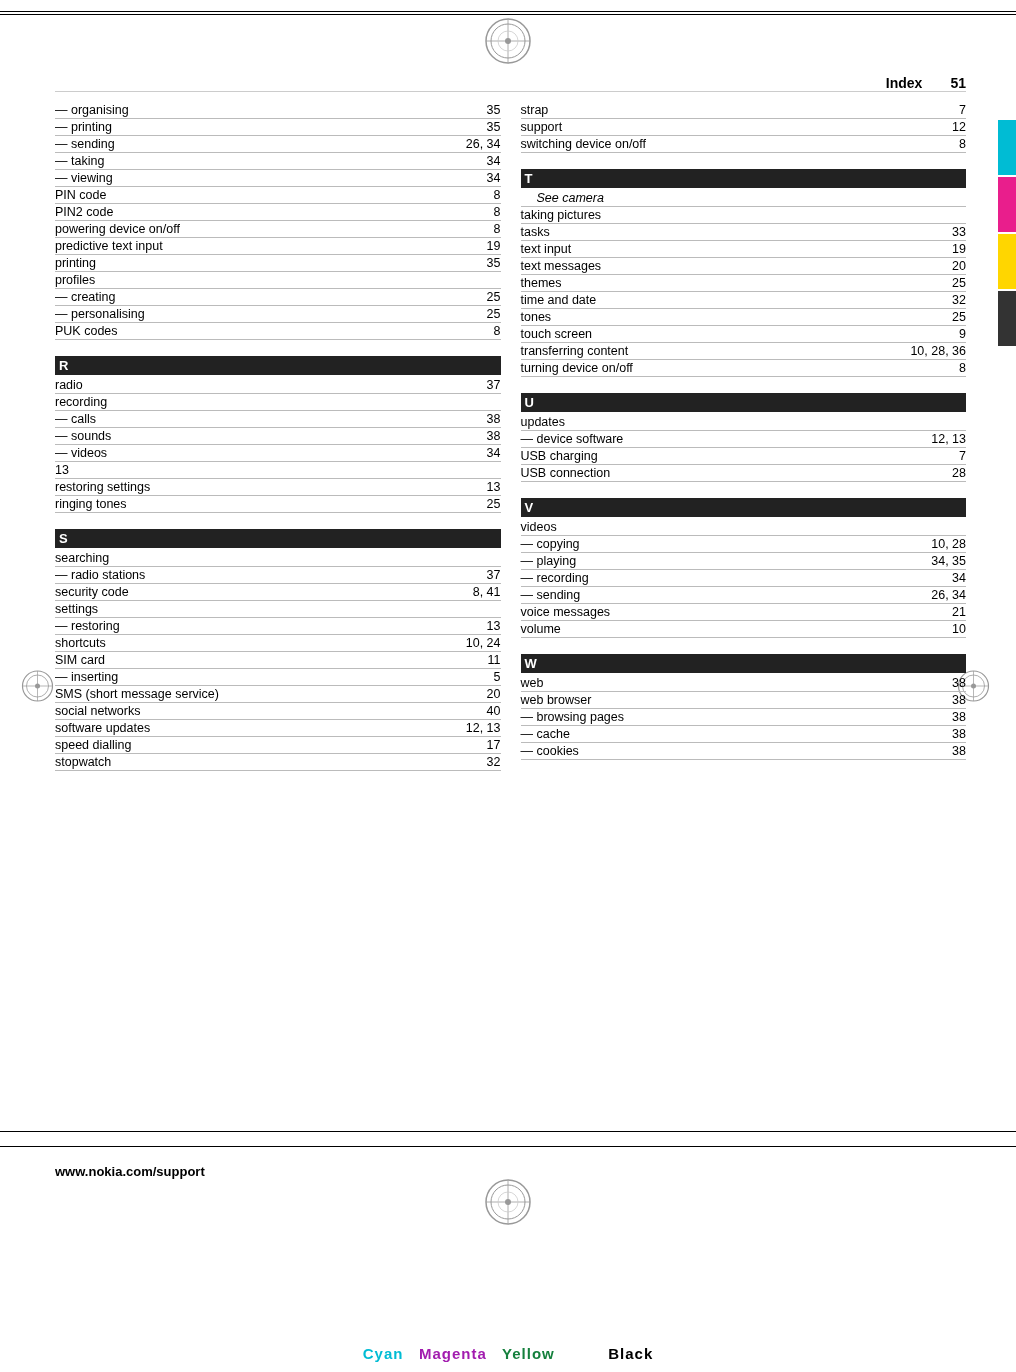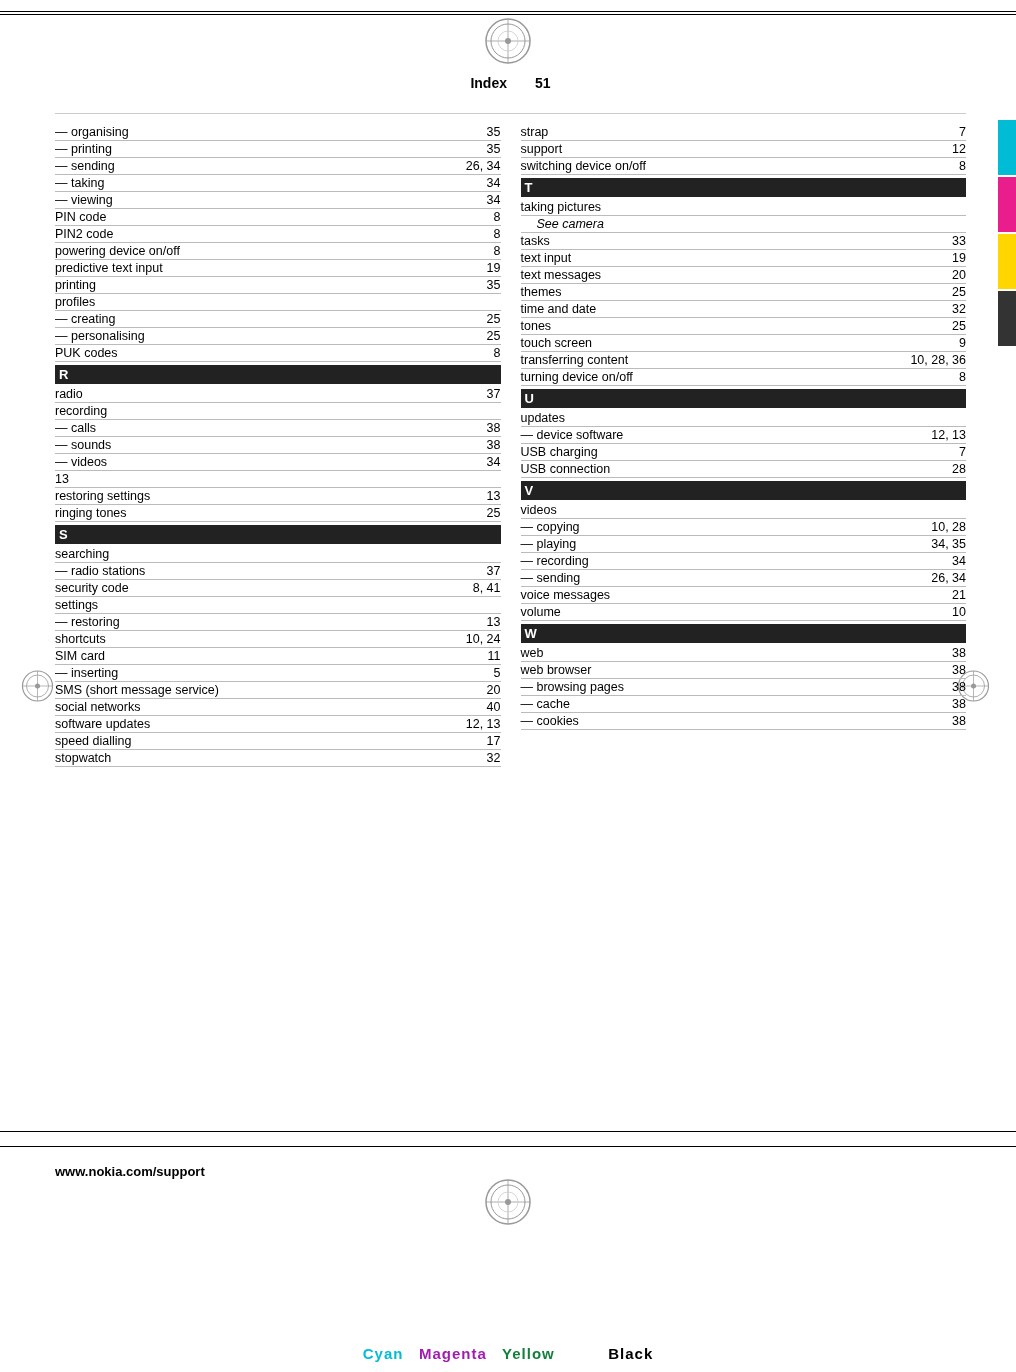--- a/index.html
+++ b/index.html
@@ -101,22 +101,22 @@
     .main-content {
       position: absolute;
       top: 75px;
       left: 55px;
       right: 50px;
       bottom: 230px;
     }
 
     
     .page-header {
-      text-align: center;
-      padding-bottom: 22px;
+      text-align: right;
+      padding-bottom: 0;
       border-bottom: 1px solid #ccc;
       margin-bottom: 10px;
     }
     .page-header span:first-child {
       font-weight: bold;
       font-size: 14px;
     }
     .page-header span:last-child {
       font-weight: bold;
       font-size: 14px;
@@ -132,21 +132,21 @@
       flex: 1;
       min-width: 0;
     }
     .col-right {
       flex: 1;
       min-width: 0;
     }
 
     
     .index-section {
-      margin-bottom: 3px;
+      margin-bottom: 16px;
     }
 
     .section-header {
       background: #222;
       color: #fff;
       font-weight: bold;
       font-size: 13px;
       padding: 2px 4px;
       margin-bottom: 2px;
     }
@@ -429,25 +429,25 @@
         </div>
         <div class="index-entry">
           <span class="entry-label">switching device on/off</span>
           <span class="entry-page">8</span>
         </div>
       </div>
 
       <div class="index-section">
         <div class="section-header">T</div>
         <div class="index-entry">
+          <span class="entry-label indent italic">See <em>camera</em></span>
+          <span class="entry-page"></span>
+        </div>
+        <div class="index-entry">
           <span class="entry-label">taking pictures</span>
-          <span class="entry-page"></span>
-        </div>
-        <div class="index-entry">
-          <span class="entry-label indent italic">See <em>camera</em></span>
           <span class="entry-page"></span>
         </div>
         <div class="index-entry">
           <span class="entry-label">tasks</span>
           <span class="entry-page">33</span>
         </div>
         <div class="index-entry">
           <span class="entry-label">text input</span>
           <span class="entry-page">19</span>
         </div>

